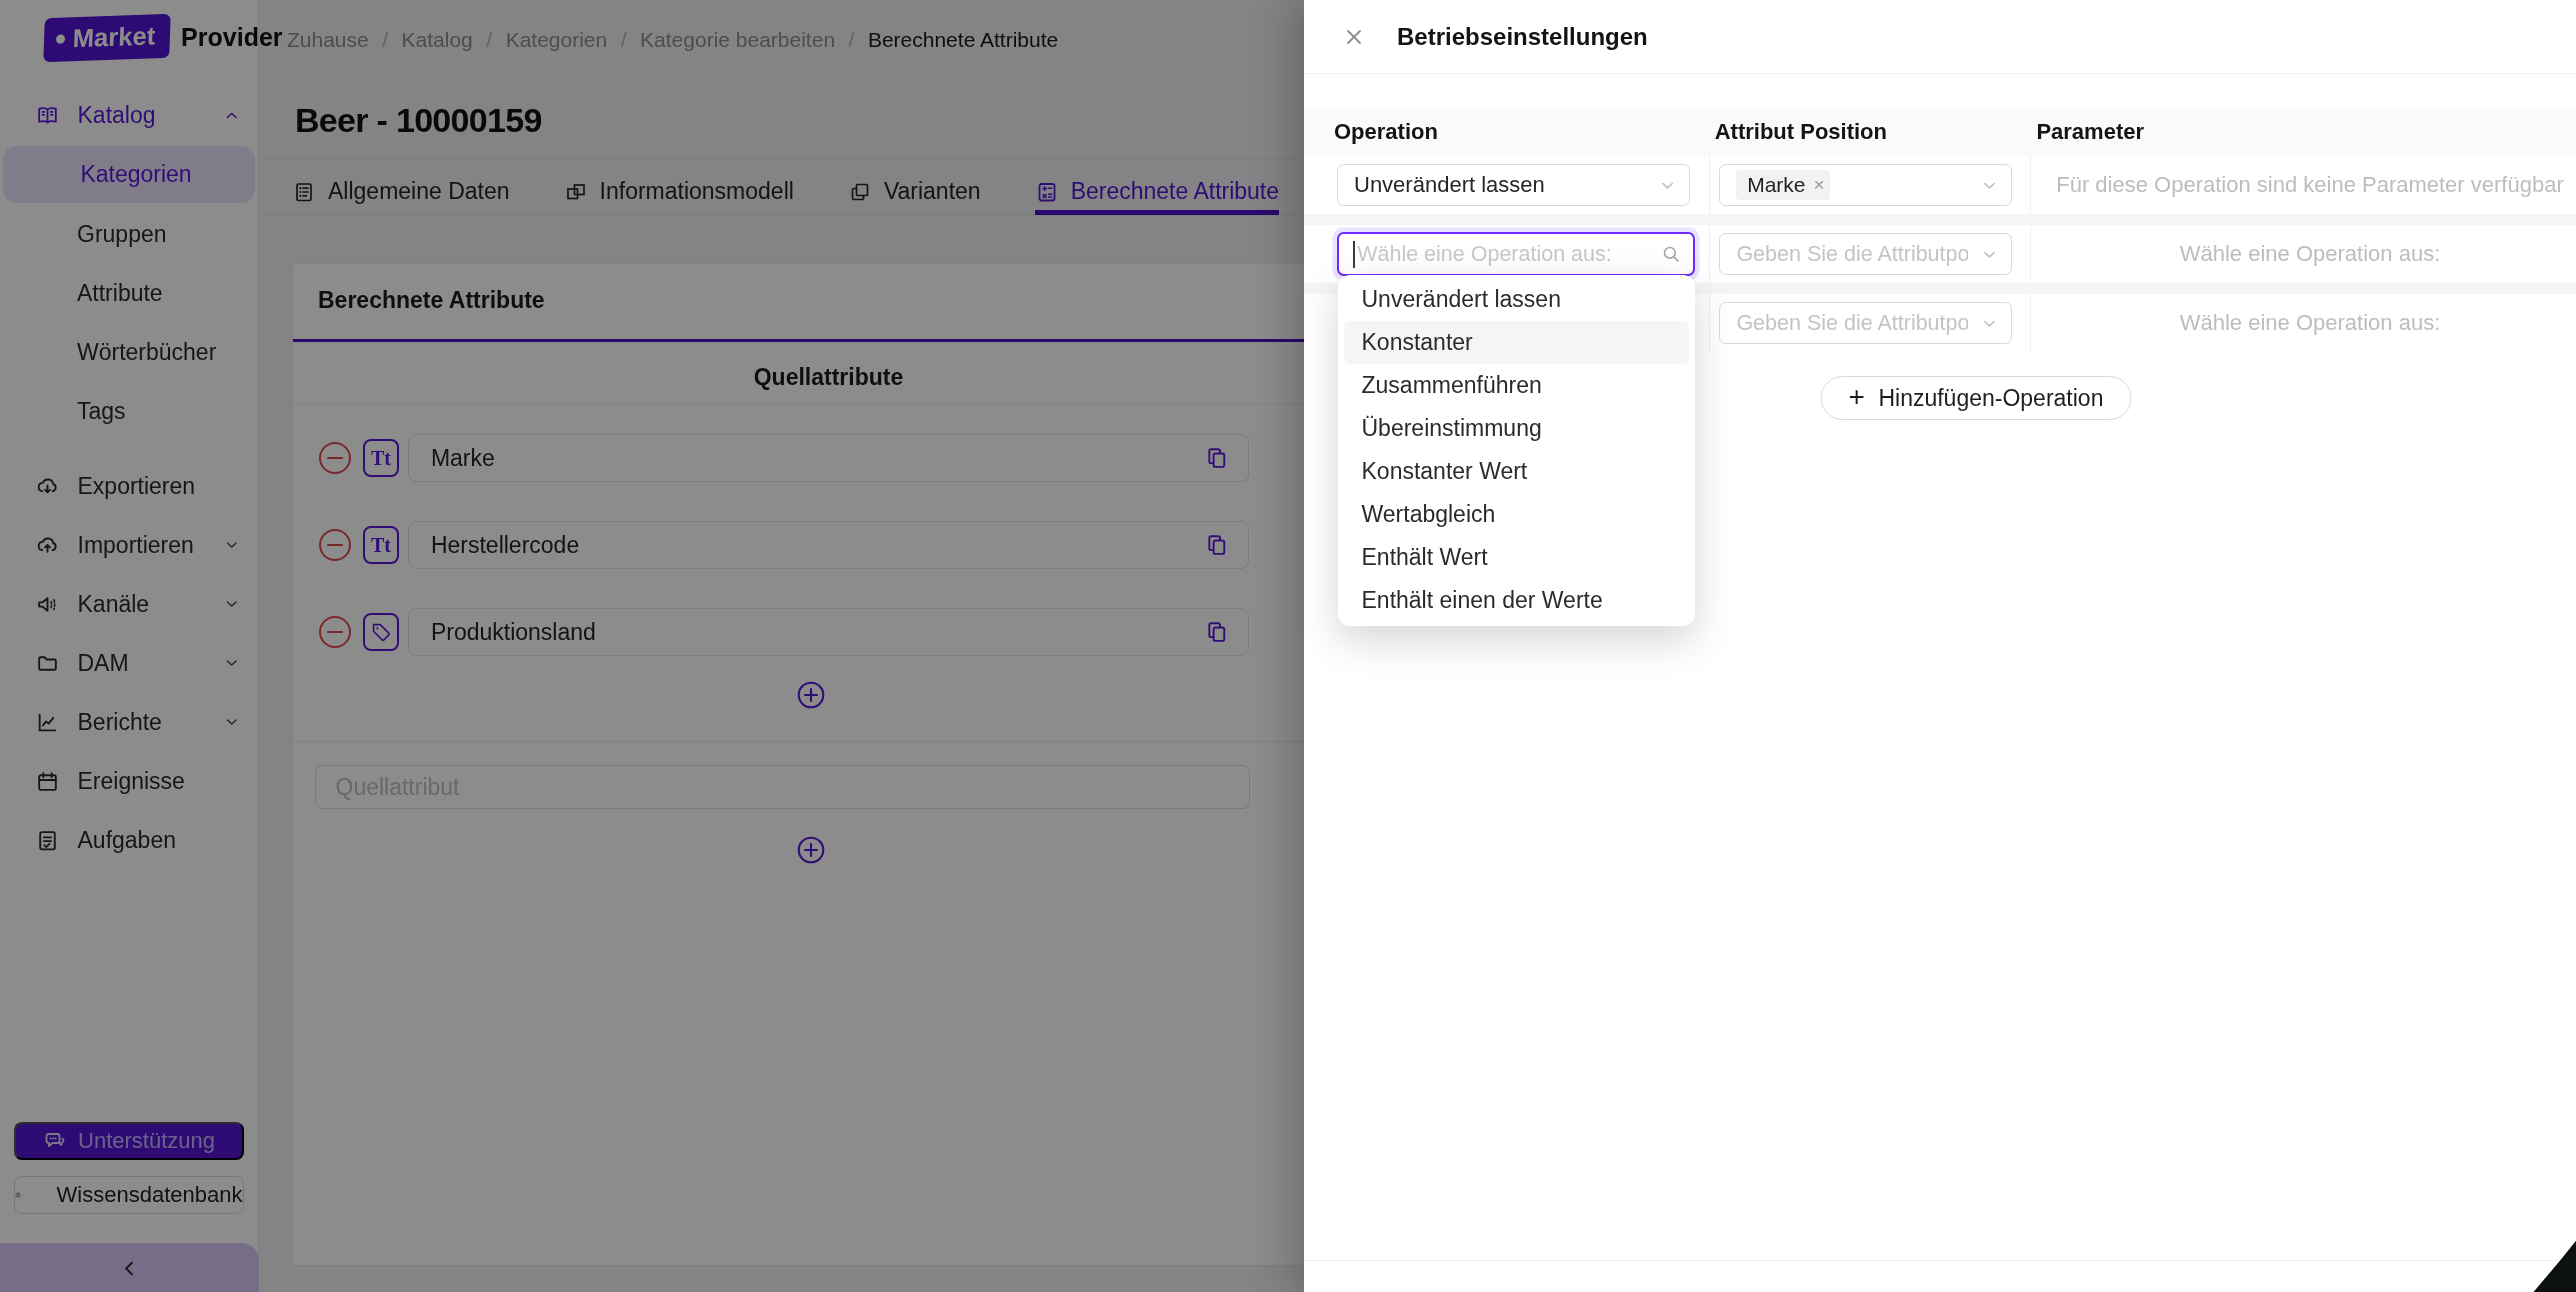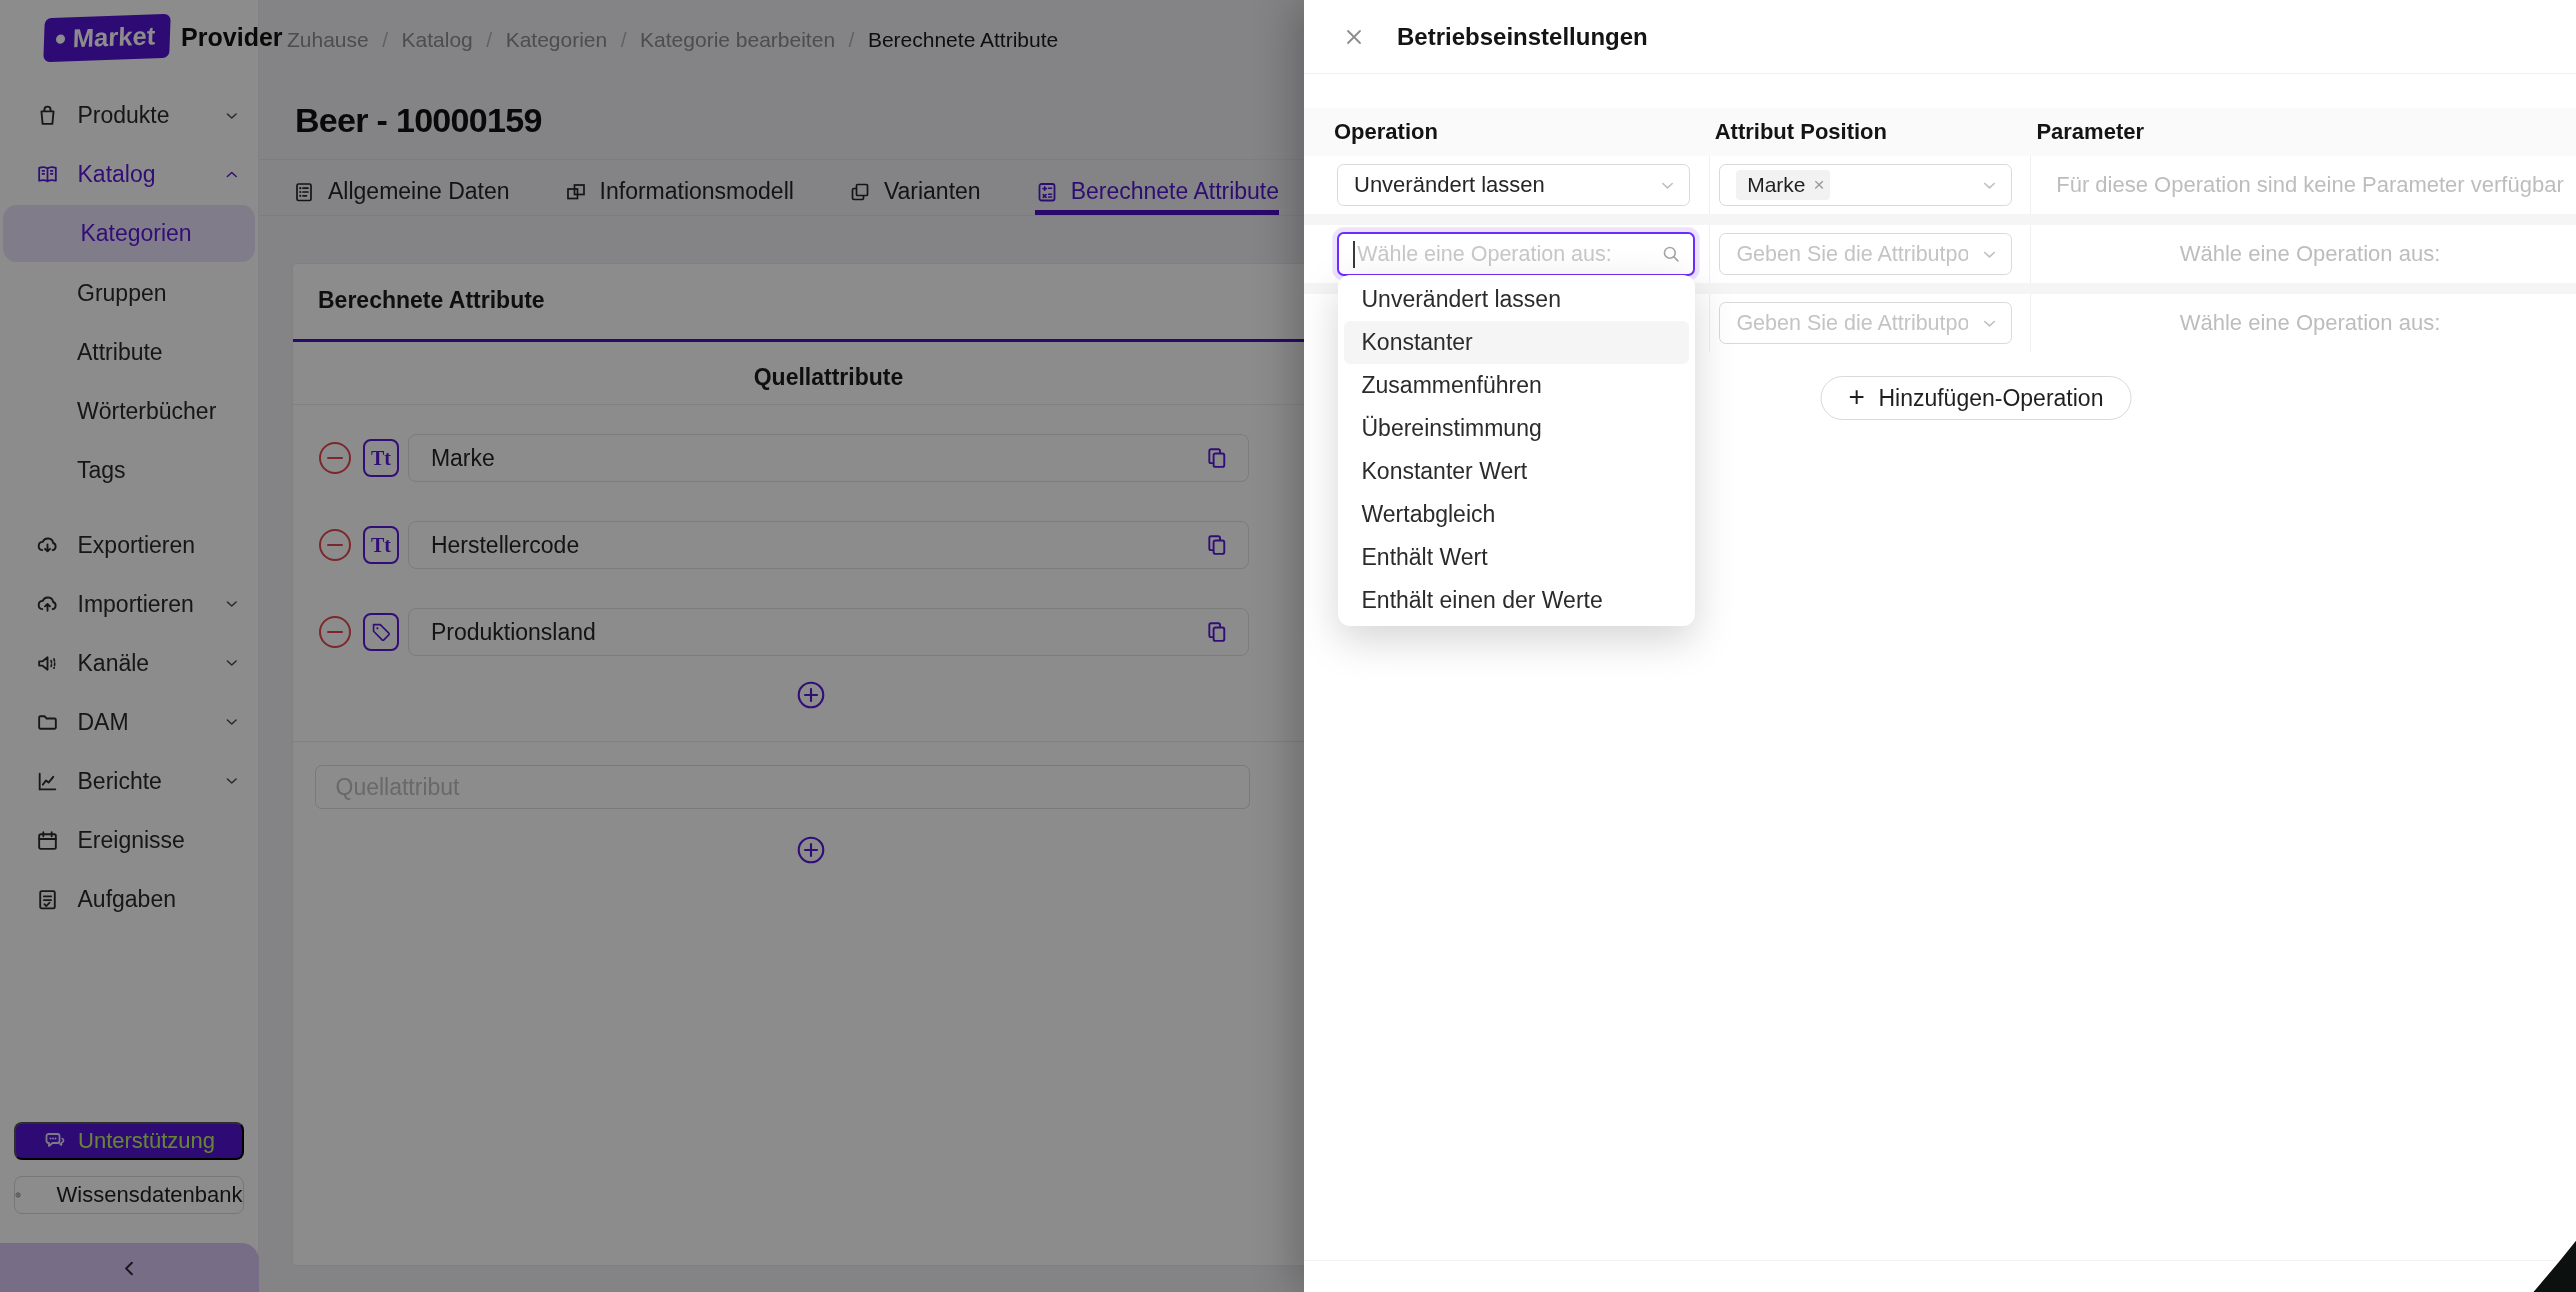--- a/index.html
+++ b/index.html
@@ -43,21 +43,21 @@
   .nav-item.selected {
     background: #ece2fb; border-radius: 13.5px; margin: 1.3px 3.4px; height: 57px; color: #5a18d8;
   }
   .section-gap { height: 16px; }
 
   .side-btn {
     position: absolute; left: 13.5px; width: 230px; height: 38px;
     display: flex; align-items: center; justify-content: center; gap: 12px;
     font-size: 22px; border-radius: 8px; cursor: pointer;
   }
-  .support { top: 1122px; background: #5413d4; color: #bef264; }
+  .support { top: 1122px; background: #5413d4; color: #c4b5fd; }
   .support .ic { width: 24px; height: 24px; color: #e7dcfb; }
   .knowledge { top: 1176px; background: #fff; border: 1.3px solid #d9d9d9; color: #1f1f1f; gap: 36px; }
   .knowledge .ic { width: 24px; height: 24px; color: #1f1f1f; }
   .collapse-bar {
     position: absolute; left: 0; bottom: 0; width: 259px; height: 50px;
     background: #d9c6f6; border-radius: 0 17.5px 0 0;
     display: flex; align-items: center; justify-content: center; cursor: pointer;
   }
   .collapse-bar .ic { width: 23px; height: 23px; color: #2b2b2b; }
 
@@ -304,29 +304,20 @@
 <nav class="sidebar">
   <div class="logo">
     <span class="logo-tag">
       <i class="logo-dot"></i>
       <span>Market</span>
     </span>
     <span class="logo-suffix">Provider</span>
   </div>
 
   <ul class="nav">
-    <li class="nav-item">
-      <svg class="ic nico" viewBox="0 0 37 37" width="25" height="25">
-          <use href="#i-bag"></use>
-        </svg>
-      <span class="lbl">Produkte</span>
-      <svg class="ic chev" viewBox="0 0 26 26" width="17.5" height="17.5">
-          <use href="#i-chev-down"></use>
-        </svg>
-    </li>
     <li class="nav-item active">
       <svg class="ic nico" viewBox="0 0 37 37" width="25" height="25">
           <use href="#i-book"></use>
         </svg>
       <span class="lbl">Katalog</span>
       <svg class="ic chev" viewBox="0 0 26 26" width="17.5" height="17.5">
           <use href="#i-chev-up"></use>
         </svg>
     </li>
     <li class="nav-item sub selected">

